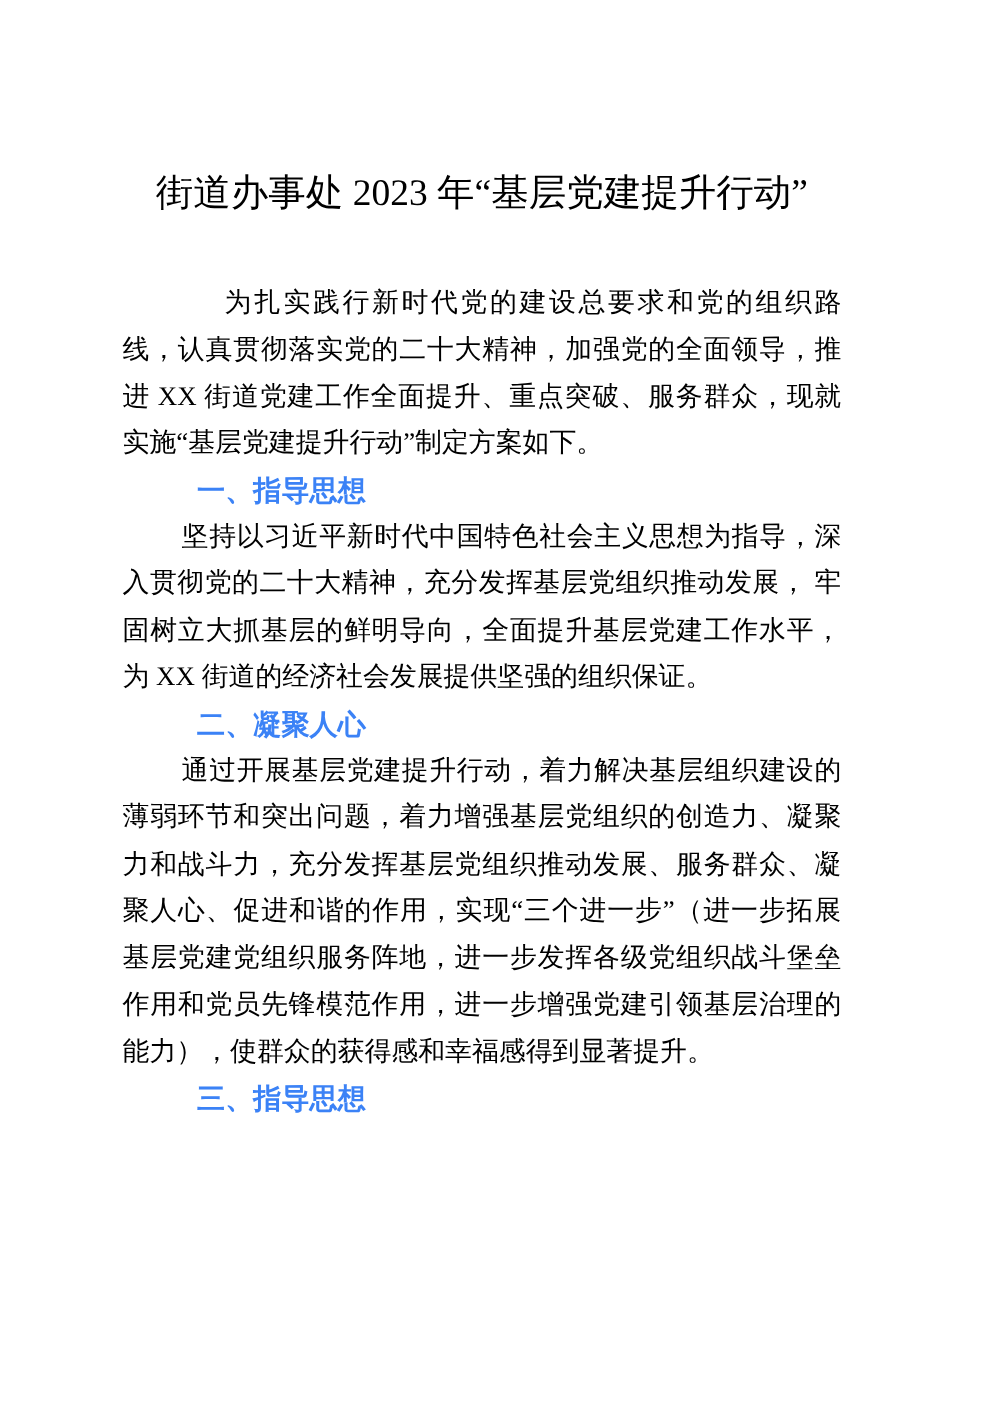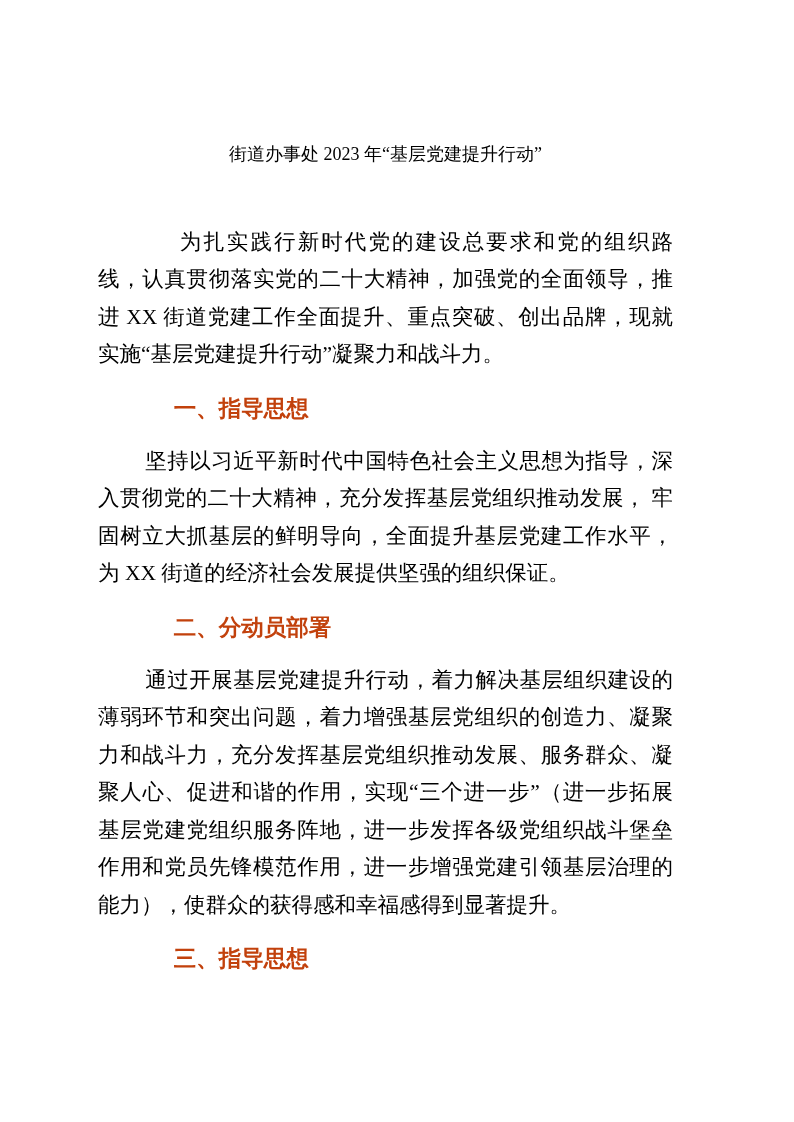--- a/index.html
+++ b/index.html
@@ -16,62 +16,62 @@
   }
   .page {
     box-sizing: border-box;
     width: 794px;
     height: 1122px;
     padding: 0 121px 0 98px; 
     background: #ffffff;
   }
   .title {
     margin: 126px 0 0 0;
-    font-size: 18px;
+    font-size: 30px;
     font-weight: normal;
     line-height: 57px;
     text-align: center;
     color: #000000;
   }
   .title-line { display: block; }
   .para {
     margin: 0;
     font-size: 21.5px;
     line-height: 37.4px;
     text-align: justify;
     text-justify: inter-character;
     text-indent: 2.2em;
     color: #000000;
   }
   .intro {
     margin-top: 41px;
     text-indent: 3.8em;
   }
   .heading {
-    margin: 16px;
+    margin: 0;
     font-size: 22.5px;
     line-height: 37.4px;
     font-weight: bold;
     font-family: "Liberation Sans", "DejaVu Sans", sans-serif;
     text-indent: 2.65em;
-    color: #c2410c;
+    color: #3b82f6;
   }
 </style>
 </head>
 <body>
 
 <div class="page">
 
   <h1 class="title">
     <span class="title-line">街道办事处 2023 年“基层党建提升行动”</span>
   </h1>
 
-  <p class="para intro">为扎实践行新时代党的建设总要求和党的组织路线，认真贯彻落实党的二十大精神，加强党的全面领导，推进 XX 街道党建工作全面提升、重点突破、创出品牌，现就实施“基层党建提升行动”凝聚力和战斗力。</p>
+  <p class="para intro">为扎实践行新时代党的建设总要求和党的组织路线，认真贯彻落实党的二十大精神，加强党的全面领导，推进 XX 街道党建工作全面提升、重点突破、服务群众，现就实施“基层党建提升行动”制定方案如下。</p>
 
   <h2 class="heading">一、指导思想</h2>
   <p class="para">坚持以习近平新时代中国特色社会主义思想为指导，深入贯彻党的二十大精神，充分发挥基层党组织推动发展， 牢固树立大抓基层的鲜明导向，全面提升基层党建工作水平，为 XX 街道的经济社会发展提供坚强的组织保证。</p>
 
-  <h2 class="heading">二、分动员部署</h2>
+  <h2 class="heading">二、凝聚人心</h2>
   <p class="para">通过开展基层党建提升行动，着力解决基层组织建设的薄弱环节和突出问题，着力增强基层党组织的创造力、凝聚力和战斗力，充分发挥基层党组织推动发展、服务群众、凝聚人心、促进和谐的作用，实现“三个进一步”（进一步拓展基层党建党组织服务阵地，进一步发挥各级党组织战斗堡垒作用和党员先锋模范作用，进一步增强党建引领基层治理的能力），使群众的获得感和幸福感得到显著提升。</p>
 
   <h2 class="heading">三、指导思想</h2>
 
 </div>
 
 </body></html>

